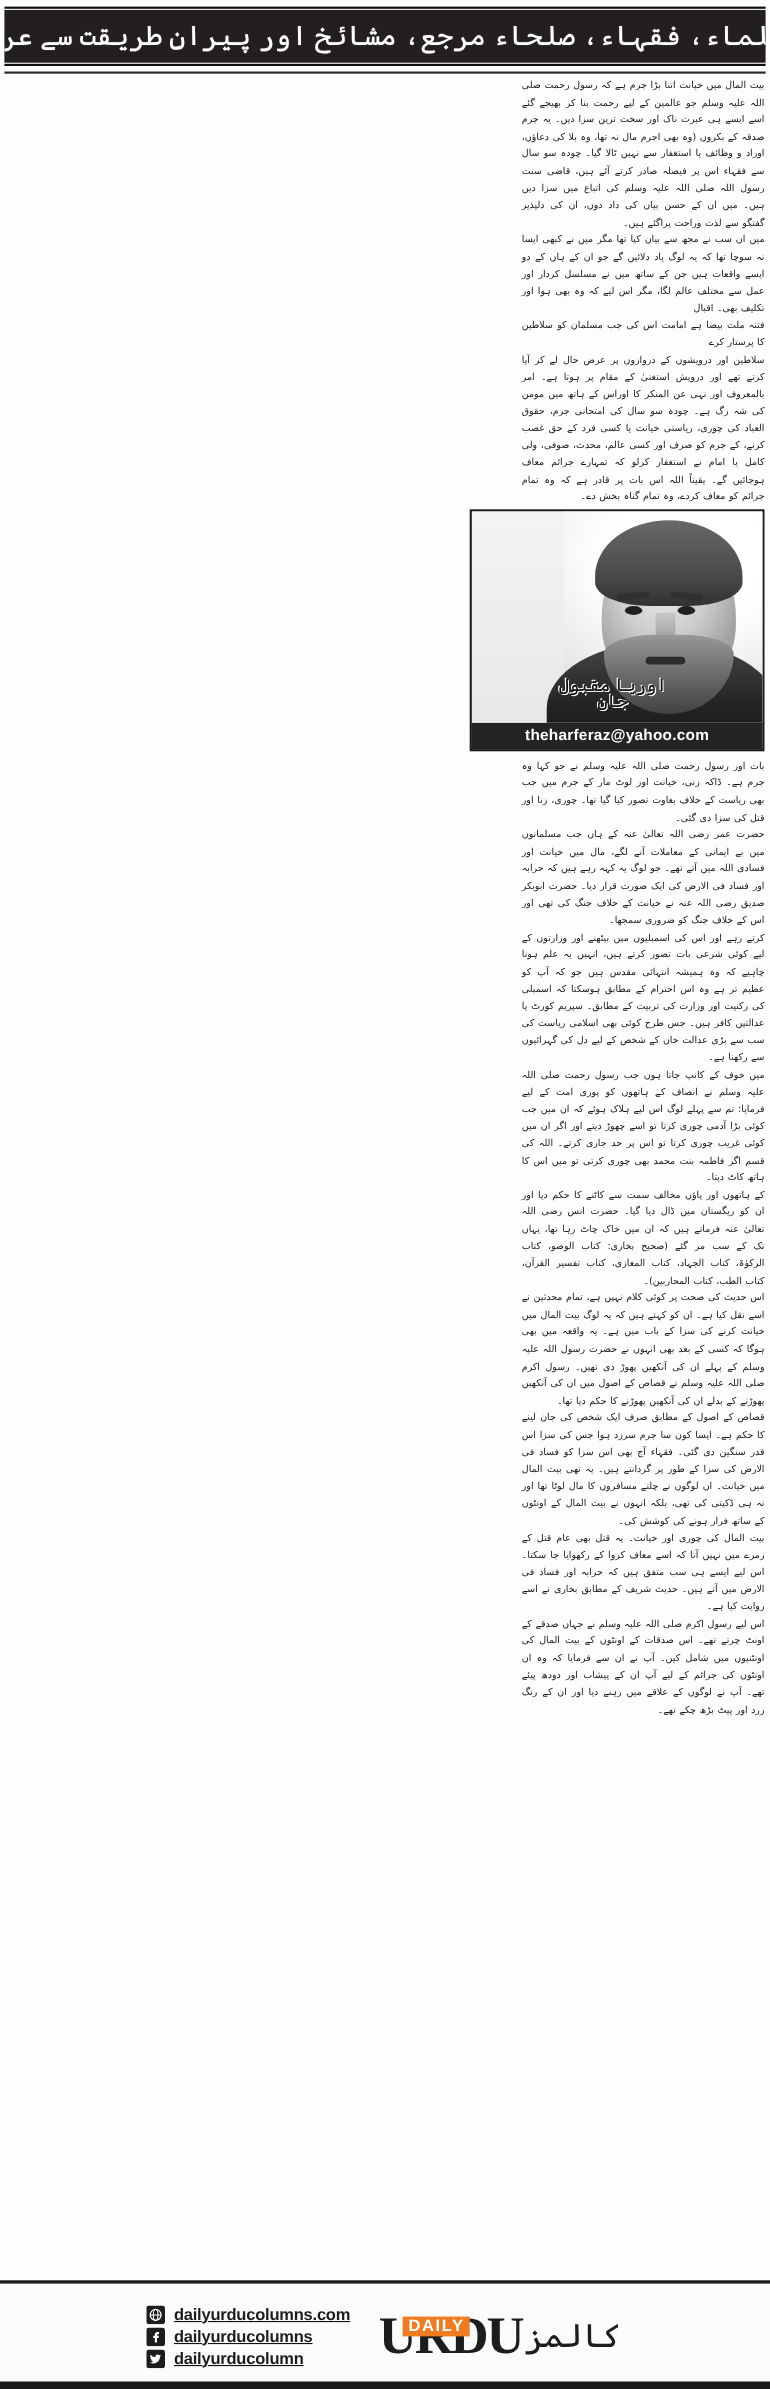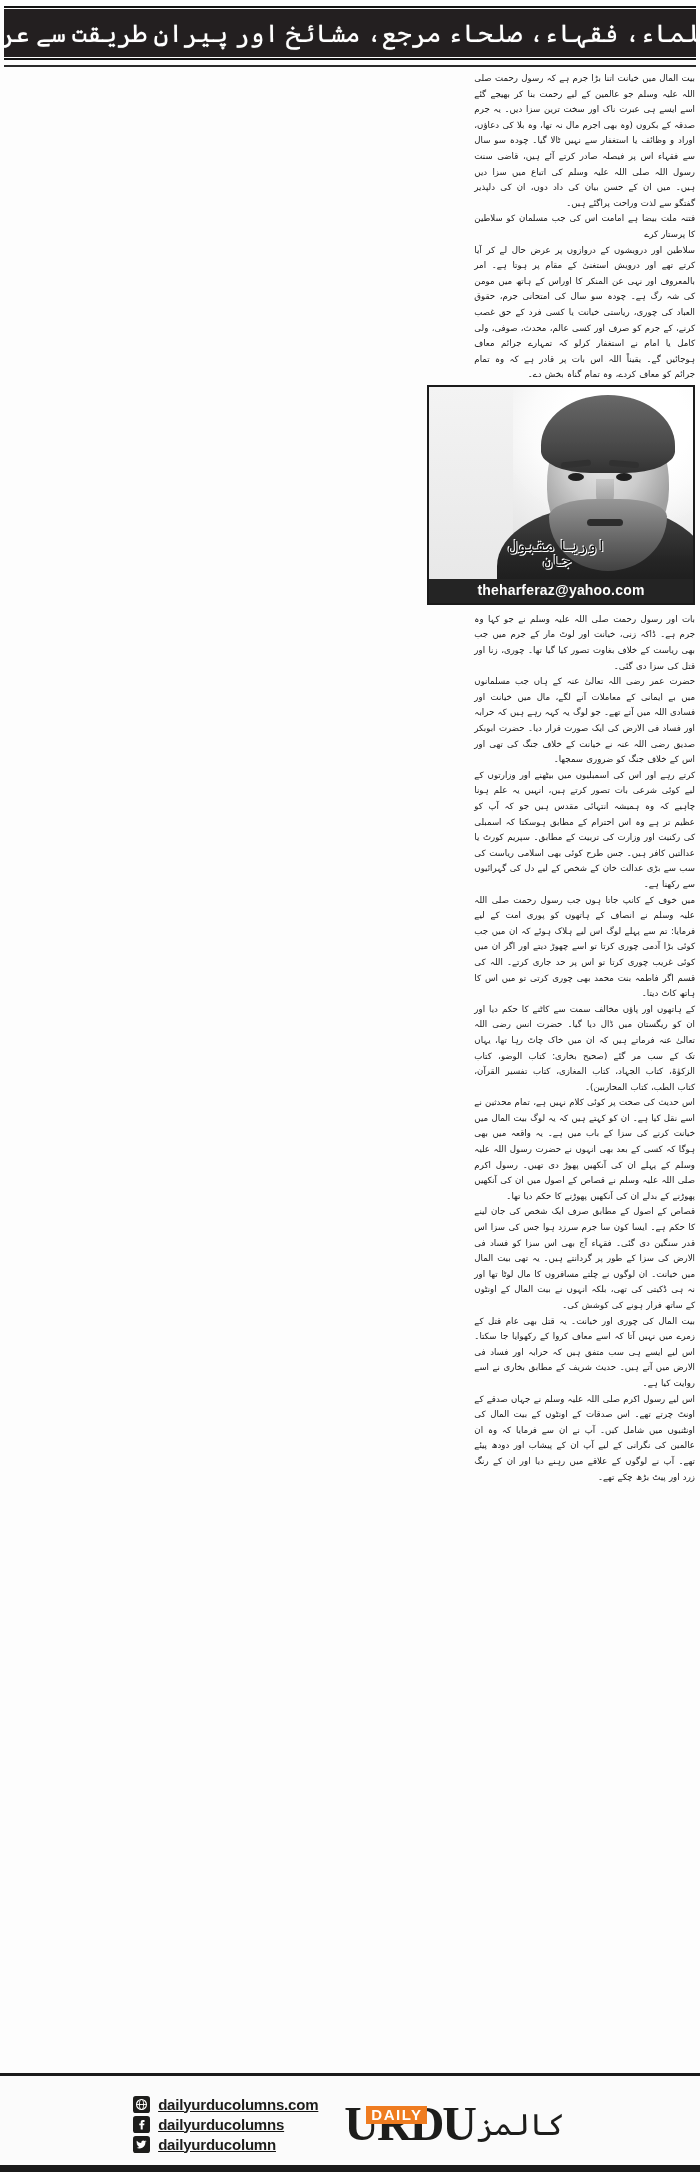--- a/index.html
+++ b/index.html
@@ -325,20 +325,21 @@
     <div class="headline-bar">
       <div class="headline-text">علماء، فقہاء، صلحاء مرجع، مشائخ اور پیرانِ طریقت سے عرض</div>
     </div>
   </div>
   <div class="rule-thin"></div>
 
   <div class="body-wrap">
     <div class="columns">
 
       <p class="urdu">بیت المال میں خیانت اتنا بڑا جرم ہے کہ رسول رحمت صلی اللہ علیہ وسلم جو عالمین کے لیے رحمت بنا کر بھیجے گئے اسے ایسے ہی عبرت ناک اور سخت ترین سزا دیں۔ یہ جرم صدقہ کے بکروں (وہ بھی اجرم مال نہ تھا، وہ بلا کی دعاؤں، اوراد و وظائف یا استغفار سے نہیں ٹالا گیا۔ چودہ سو سال سے فقہاء اس پر فیصلہ صادر کرتے آئے ہیں، قاضی سنت رسول اللہ صلی اللہ علیہ وسلم کی اتباع میں سزا دیں ہیں۔ میں ان کے حسن بیان کی داد دوں، ان کی دلپذیر گفتگو سے لذت وراحت پراگئے ہیں۔</p>
+      <p class="urdu">میں ان سب نے مجھ سے بیان کیا تھا مگر میں نے کبھی ایسا نہ سوچا تھا کہ یہ لوگ یاد دلائیں گے جو ان کے ہاں کے دو ایسے واقعات ہیں جن کے ساتھ میں نے مسلسل کردار اور عمل سے مختلف عالم لگا، مگر اس لیے کہ وہ بھی ہوا اور تکلیف بھی۔ اقبال</p>
       <p class="urdu">فتنہ ملت بیضا ہے امامت اس کی جب مسلمان کو سلاطین کا پرستار کرے</p>
       <p class="urdu">سلاطین اور درویشوں کے دروازوں پر عرض حال لے کر آیا کرتے تھے اور درویش استغنیٰ کے مقام پر ہوتا ہے۔ امر بالمعروف اور نہی عن المنکر کا اوراس کے ہاتھ میں مومن کی شہ رگ ہے۔ چودہ سو سال کی امتحانی جرم، حقوق العباد کی چوری، ریاستی خیانت یا کسی فرد کے حق غصب کرنے، کے جرم کو صرف اور کسی عالم، محدث، صوفی، ولی کامل یا امام نے استغفار کرلو کہ تمہارے جرائم معاف ہوجائیں گے۔ یقیناً اللہ اس بات پر قادر ہے کہ وہ تمام جرائم کو معاف کردے، وہ تمام گناہ بخش دے۔</p>
 
       <div class="author-block">
         <div class="author-photo">
           <div class="portrait">
             <div class="p-bg"></div>
             <div class="p-shoulder"></div>
             <div class="p-neck"></div>
             <div class="p-head"></div>
@@ -358,21 +359,21 @@
 
       <p class="urdu">بات اور رسول رحمت صلی اللہ علیہ وسلم نے جو کہا وہ جرم ہے۔ ڈاکہ زنی، خیانت اور لوٹ مار کے جرم میں جب بھی ریاست کے خلاف بغاوت تصور کیا گیا تھا۔ چوری، زنا اور قتل کی سزا دی گئی۔</p>
       <p class="urdu">حضرت عمر رضی اللہ تعالیٰ عنہ کے ہاں جب مسلمانوں میں بے ایمانی کے معاملات آنے لگے، مال میں خیانت اور فسادی اللہ میں آتے تھے۔ جو لوگ یہ کہہ رہے ہیں کہ حرابہ اور فساد فی الارض کی ایک صورت قرار دیا۔ حضرت ابوبکر صدیق رضی اللہ عنہ نے خیانت کے خلاف جنگ کی تھی اور اس کے خلاف جنگ کو ضروری سمجھا۔</p>
       <p class="urdu">کرتے رہے اور اس کی اسمبلیوں میں بیٹھنے اور وزارتوں کے لیے کوئی شرعی بات تصور کرتے ہیں، انہیں یہ علم ہونا چاہیے کہ وہ ہمیشہ انتہائی مقدس ہیں جو کہ آپ کو عظیم تر ہے وہ اس احترام کے مطابق ہوسکتا کہ اسمبلی کی رکنیت اور وزارت کی تربیت کے مطابق۔ سپریم کورٹ یا عدالتیں کافر ہیں۔ جس طرح کوئی بھی اسلامی ریاست کی سب سے بڑی عدالت خان کے شخص کے لیے دل کی گہرائیوں سے رکھنا ہے۔</p>
       <p class="urdu">میں خوف کے کانپ جاتا ہوں جب رسول رحمت صلی اللہ علیہ وسلم نے انصاف کے ہاتھوں کو پوری امت کے لیے فرمایا: تم سے پہلے لوگ اس لیے ہلاک ہوئے کہ ان میں جب کوئی بڑا آدمی چوری کرتا تو اسے چھوڑ دیتے اور اگر ان میں کوئی غریب چوری کرتا تو اس پر حد جاری کرتے۔ اللہ کی قسم اگر فاطمہ بنت محمد بھی چوری کرتی تو میں اس کا ہاتھ کاٹ دیتا۔</p>
 
       <p class="urdu">کے ہاتھوں اور پاؤں مخالف سمت سے کاٹنے کا حکم دیا اور ان کو ریگستان میں ڈال دیا گیا۔ حضرت انس رضی اللہ تعالیٰ عنہ فرماتے ہیں کہ ان میں خاک چاٹ رہا تھا، یہاں تک کے سب مر گئے (صحیح بخاری: کتاب الوضو، کتاب الزکوٰۃ، کتاب الجہاد، کتاب المغازی، کتاب تفسیر القرآن، کتاب الطب، کتاب المحاربین)۔</p>
       <p class="urdu">اس حدیث کی صحت پر کوئی کلام نہیں ہے، تمام محدثین نے اسے نقل کیا ہے۔ ان کو کہتے ہیں کہ یہ لوگ بیت المال میں خیانت کرنے کی سزا کے باب میں ہے۔ یہ واقعہ میں بھی ہوگا کہ کسی کے بعد بھی انہوں نے حضرت رسول اللہ علیہ وسلم کے پہلے ان کی آنکھیں پھوڑ دی تھیں۔ رسول اکرم صلی اللہ علیہ وسلم نے قصاص کے اصول میں ان کی آنکھیں پھوڑنے کے بدلے ان کی آنکھیں پھوڑنے کا حکم دیا تھا۔</p>
       <p class="urdu">قصاص کے اصول کے مطابق صرف ایک شخص کی جان لینے کا حکم ہے۔ ایسا کون سا جرم سرزد ہوا جس کی سزا اس قدر سنگین دی گئی۔ فقہاء آج بھی اس سزا کو فساد فی الارض کی سزا کے طور پر گردانتے ہیں۔ یہ تھی بیت المال میں خیانت۔ ان لوگوں نے چلتے مسافروں کا مال لوٹا تھا اور نہ ہی ڈکیتی کی تھی، بلکہ انہوں نے بیت المال کے اونٹوں کے ساتھ فرار ہونے کی کوشش کی۔</p>
       <p class="urdu">بیت المال کی چوری اور خیانت۔ یہ قتل بھی عام قتل کے زمرے میں نہیں آتا کہ اسے معاف کروا کے رکھوایا جا سکتا۔ اس لیے ایسے ہی سب متفق ہیں کہ حرابہ اور فساد فی الارض میں آتے ہیں۔ حدیث شریف کے مطابق بخاری نے اسے روایت کیا ہے۔</p>
-      <p class="urdu">اس لیے رسول اکرم صلی اللہ علیہ وسلم نے جہاں صدقے کے اونٹ چرتے تھے۔ اس صدقات کے اونٹوں کے بیت المال کی اونٹنیوں میں شامل کیں۔ آپ نے ان سے فرمایا کہ وہ ان عالمین کی نگرانی کے لیے آپ ان کے پیشاب اور دودھ پیئے تھے۔ آپ نے لوگوں کے علاقے میں رہنے دیا اور ان کے رنگ زرد اور پیٹ بڑھ چکے تھے۔</p>
+      <p class="urdu">اس لیے رسول اکرم صلی اللہ علیہ وسلم نے جہاں صدقے کے اونٹ چرتے تھے۔ اس صدقات کے اونٹوں کے بیت المال کی اونٹنیوں میں شامل کیں۔ آپ نے ان سے فرمایا کہ وہ ان اونٹوں کی جرائم کے لیے آپ ان کے پیشاب اور دودھ پیئے تھے۔ آپ نے لوگوں کے علاقے میں رہنے دیا اور ان کے رنگ زرد اور پیٹ بڑھ چکے تھے۔</p>
 
     </div>
   </div>
 
   <div class="footer">
 
     <div class="socials">
       <div class="social-row">
         <span class="sicon">
           <svg viewBox="0 0 24 24" width="17" height="17">

